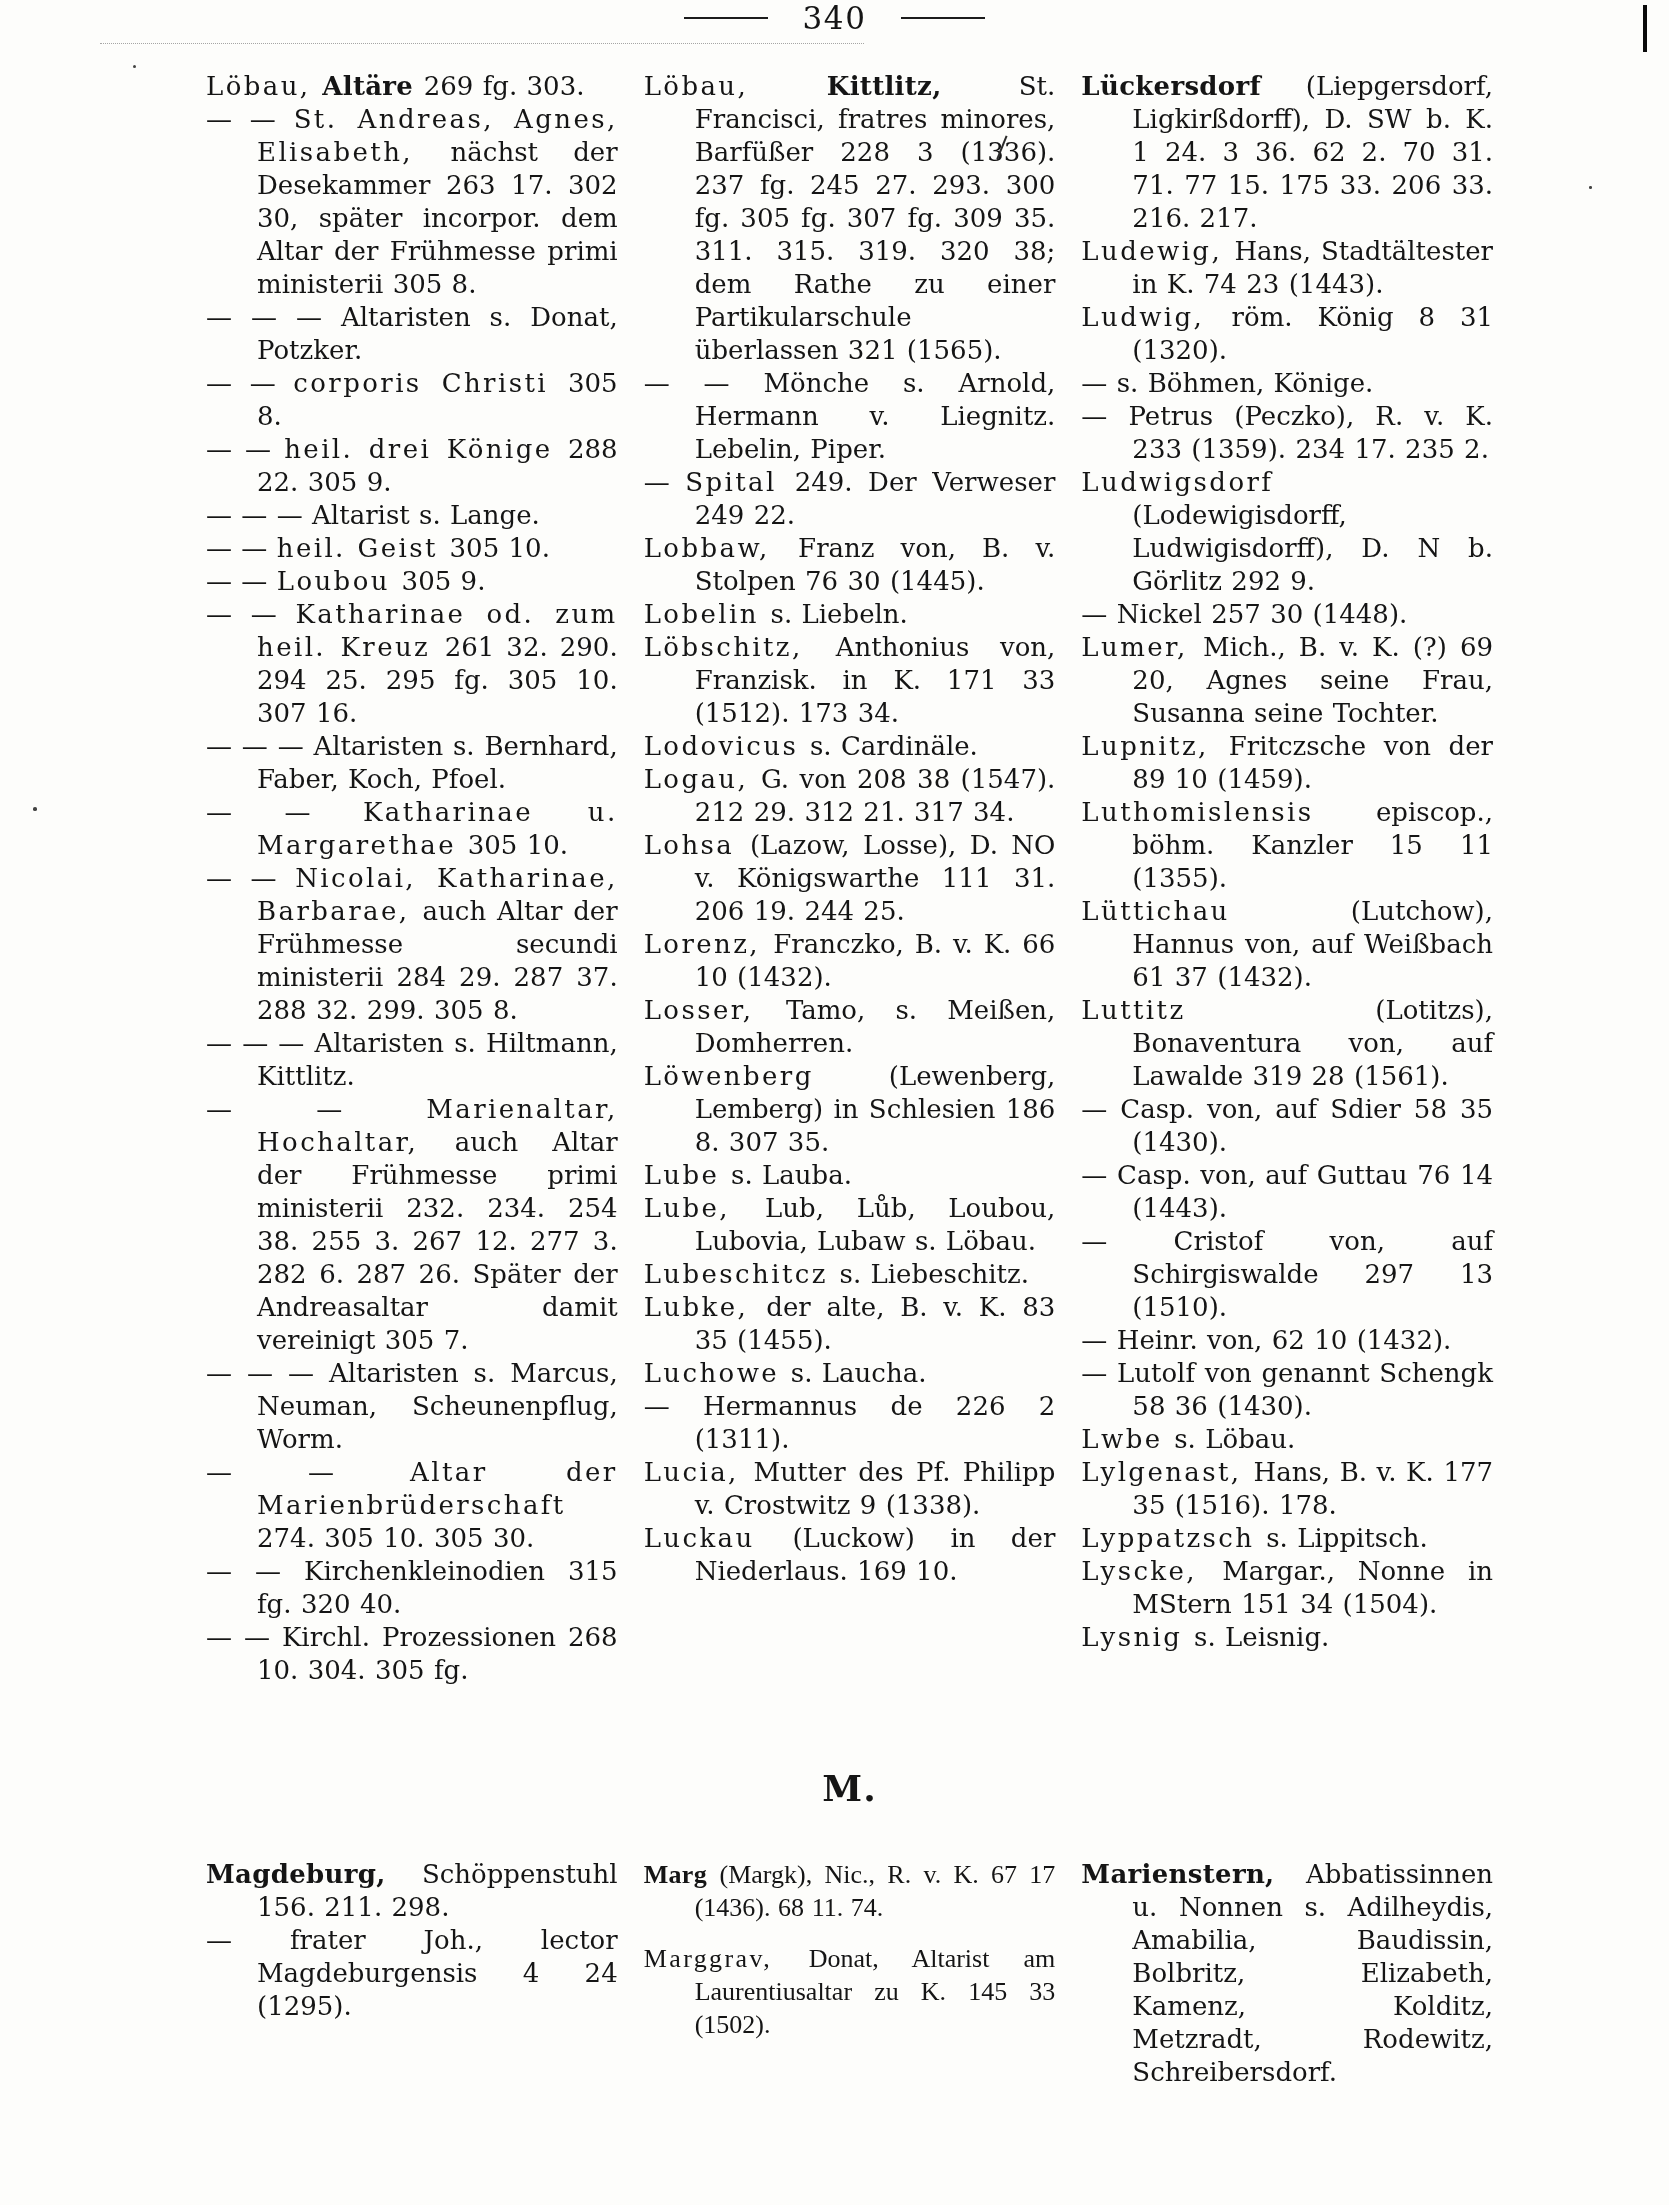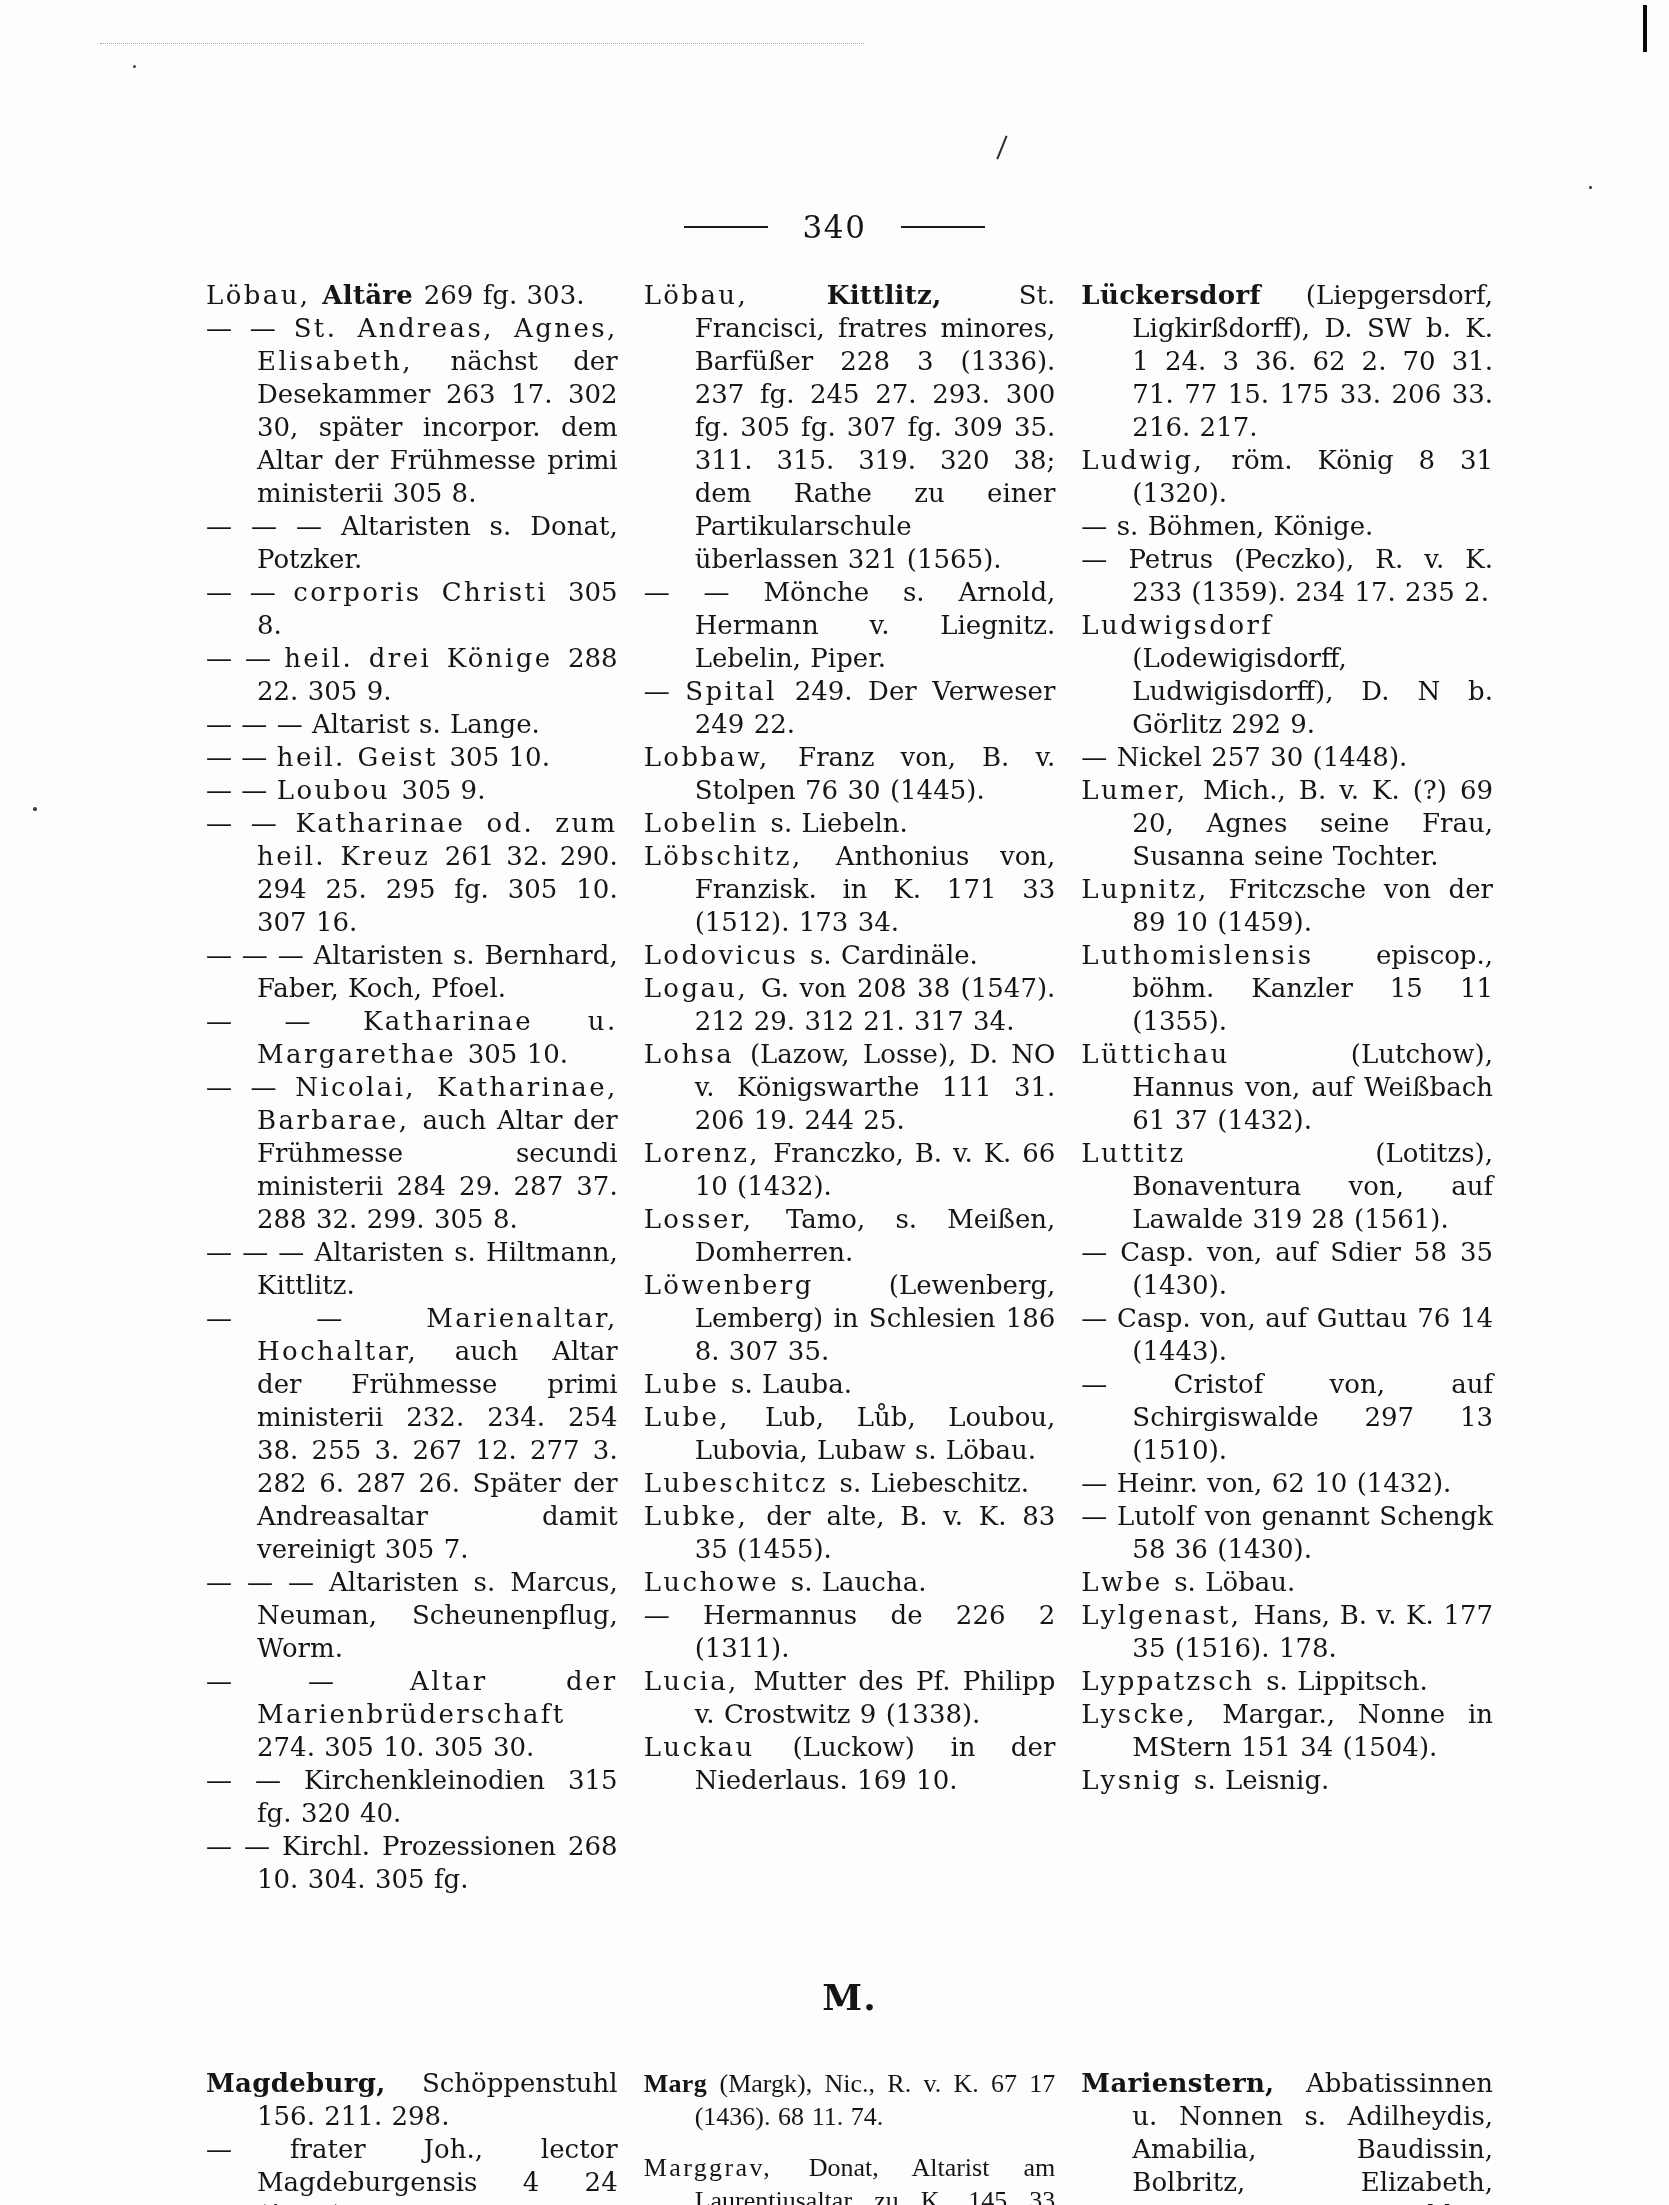--- a/index.html
+++ b/index.html
@@ -12,21 +12,20 @@
     font-family:"DejaVu Serif","Liberation Serif",serif;
     color:#151515;
     overflow:hidden;
   }
   
   .pagenum-row{
     display:flex;
     align-items:center;
     justify-content:center;
     gap:35px;
-    padding-top:209px;
   }
   .head-rule{
     width:84px;height:0;
     border-top:2.1px solid #1c1c1c;
   }
   .pagenum{
     font-size:31px;
     letter-spacing:1.6px;
   }
   
@@ -123,20 +122,21 @@
         <p class="entry"><span class="run-sp">Lube, </span><span class="run-n">Lub, Lůb, Loubou, Lubovia, Lubaw s. Löbau.</span></p>
         <p class="entry"><span class="run-sp">Lubeschitcz </span><span class="run-n">s. Liebeschitz.</span></p>
         <p class="entry"><span class="run-sp">Lubke, </span><span class="run-n">der alte, B. v. K. 83 35 (1455).</span></p>
         <p class="entry"><span class="run-sp">Luchowe </span><span class="run-n">s. Laucha.</span></p>
         <p class="entry"><span class="run-n">— Hermannus de 226 2 (1311).</span></p>
         <p class="entry"><span class="run-sp">Lucia, </span><span class="run-n">Mutter des Pf. Philipp v. Crostwitz 9 (1338).</span></p>
         <p class="entry"><span class="run-sp">Luckau </span><span class="run-n">(Luckow) in der Niederlaus. 169 10.</span></p>
       </div>
     <div class="col">
         <p class="entry"><span class="run-b">Lückersdorf </span><span class="run-n">(Liepgersdorf, Ligkirßdorff), D. SW b. K. 1 24. 3 36. 62 2. 70 31. 71. 77 15. 175 33. 206 33. 216. 217.</span></p>
+        <p class="entry"><span class="run-sp">Ludewig, </span><span class="run-n">Hans, Stadtältester in K. 74 23 (1443).</span></p>
         <p class="entry"><span class="run-sp">Ludwig, </span><span class="run-n">röm. König 8 31 (1320).</span></p>
         <p class="entry"><span class="run-n">— s. Böhmen, Könige.</span></p>
         <p class="entry"><span class="run-n">— Petrus (Peczko), R. v. K. 233 (1359). 234 17. 235 2.</span></p>
         <p class="entry"><span class="run-sp">Ludwigsdorf </span><span class="run-n">(Lodewigisdorff, Ludwigisdorff), D. N b. Görlitz 292 9.</span></p>
         <p class="entry"><span class="run-n">— Nickel 257 30 (1448).</span></p>
         <p class="entry"><span class="run-sp">Lumer, </span><span class="run-n">Mich., B. v. K. (?) 69 20, Agnes seine Frau, Susanna seine Tochter.</span></p>
         <p class="entry"><span class="run-sp">Lupnitz, </span><span class="run-n">Fritczsche von der 89 10 (1459).</span></p>
         <p class="entry"><span class="run-sp">Luthomislensis </span><span class="run-n">episcop., böhm. Kanzler 15 11 (1355).</span></p>
         <p class="entry"><span class="run-sp">Lüttichau </span><span class="run-n">(Lutchow), Hannus von, auf Weißbach 61 37 (1432).</span></p>
         <p class="entry"><span class="run-sp">Luttitz </span><span class="run-n">(Lotitzs), Bonaventura von, auf Lawalde 319 28 (1561).</span></p>

